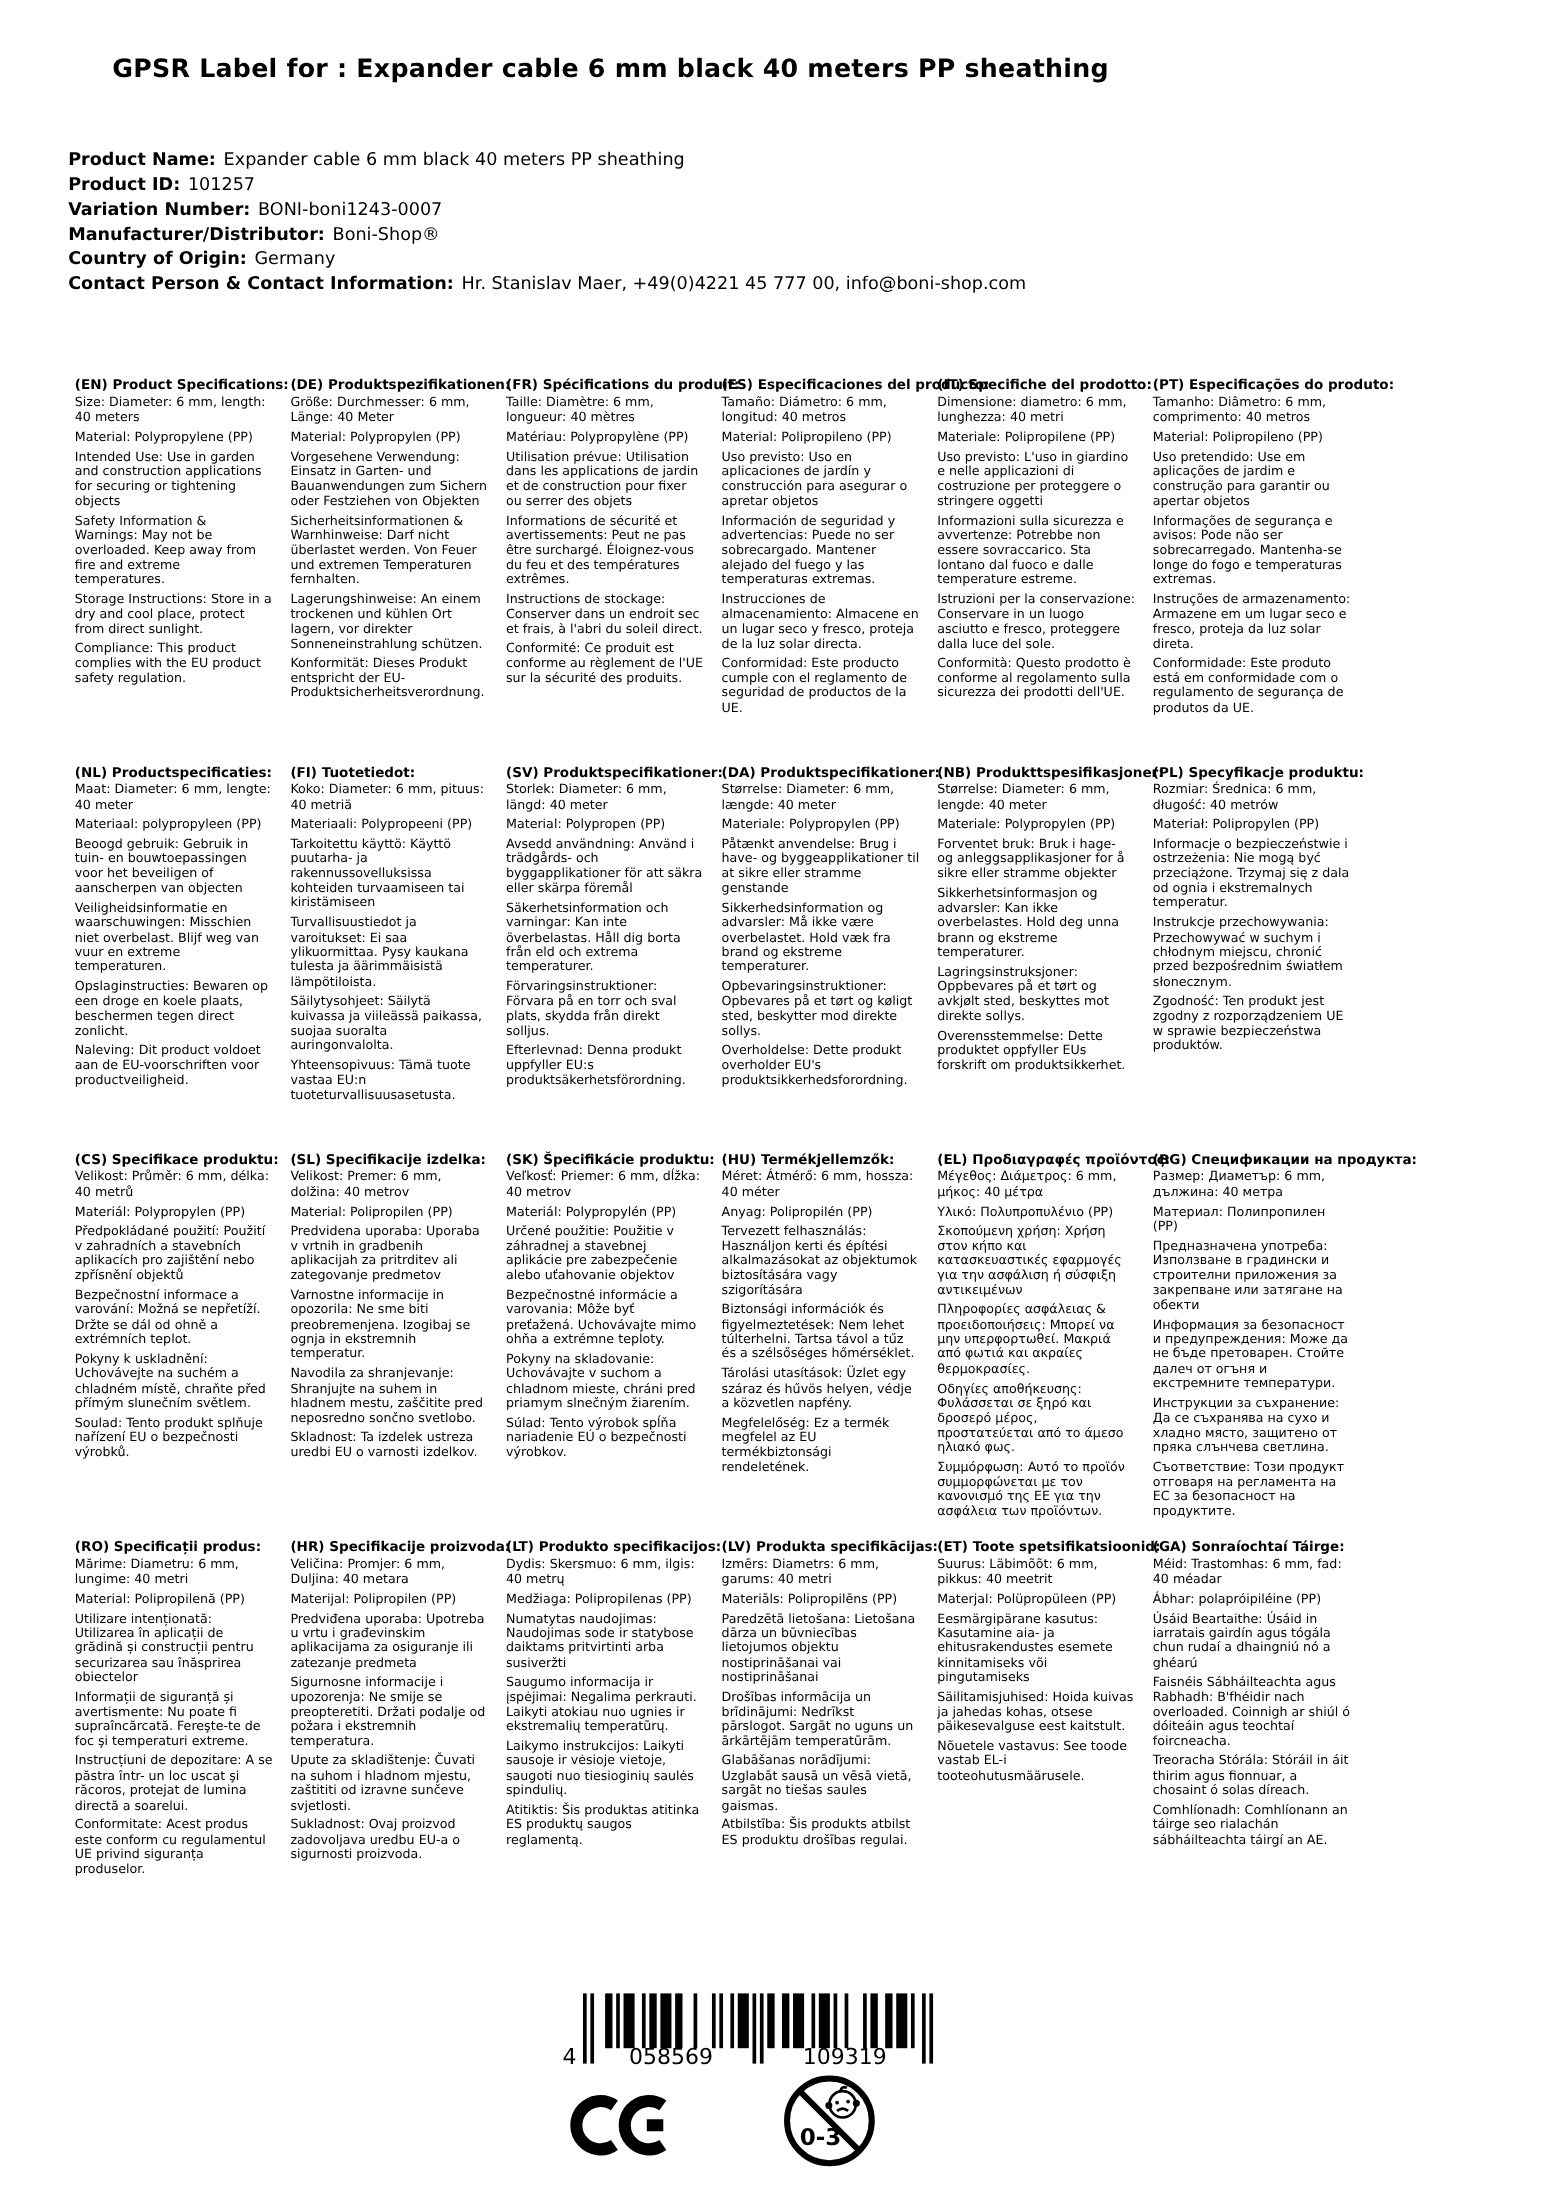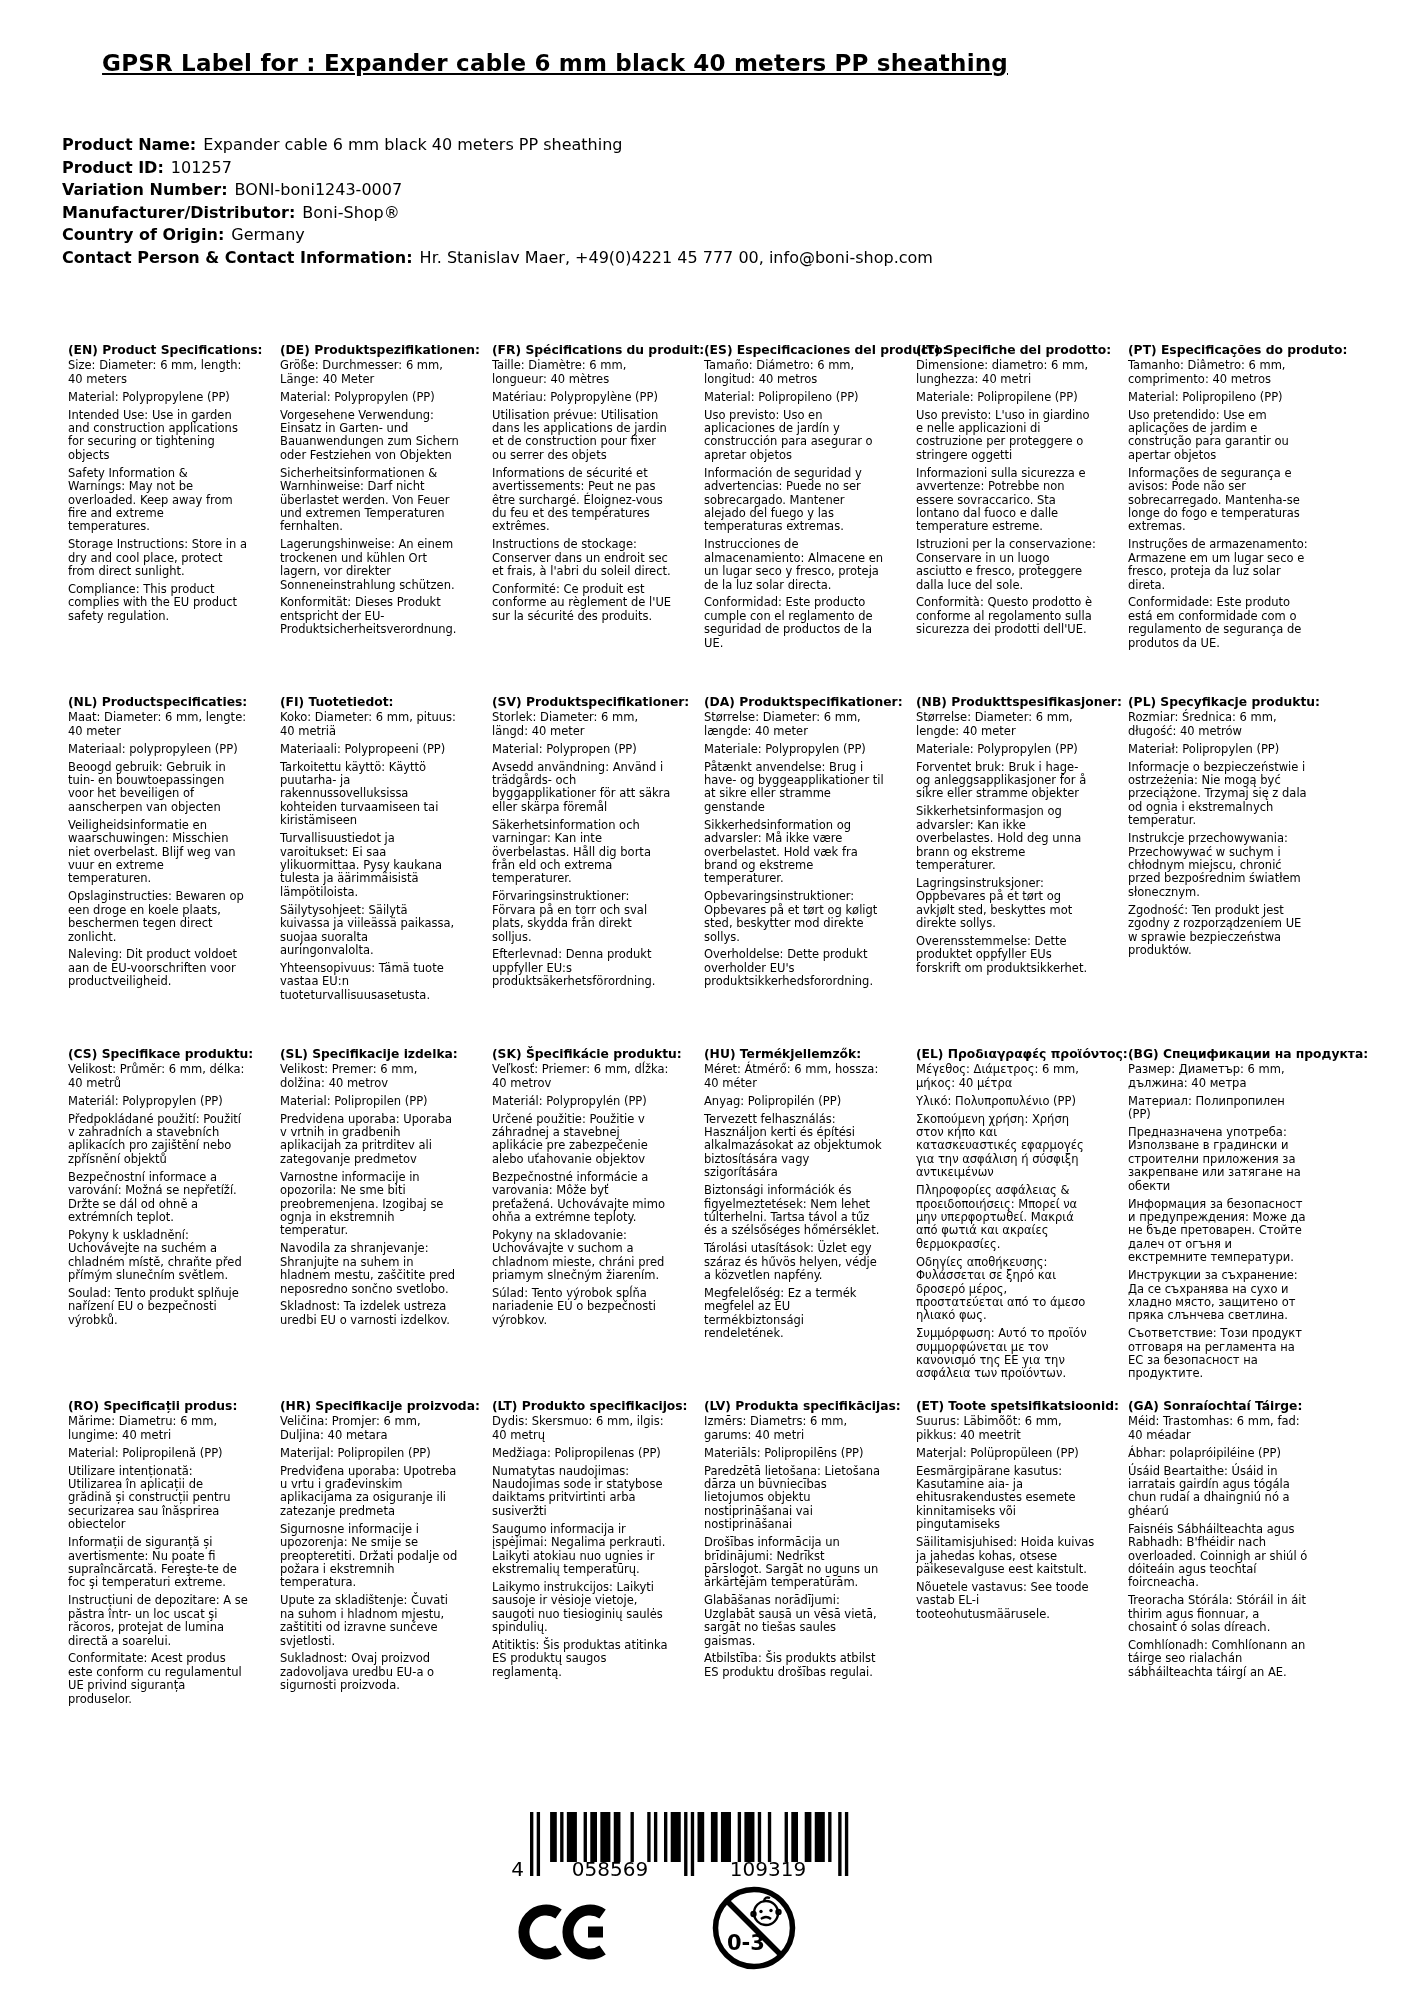--- a/index.html
+++ b/index.html
@@ -2,28 +2,28 @@
 <html><head>
 <meta charset="utf-8">
 <style>
   html,body{margin:0;padding:0;}
   body{
     width:1415px;height:2000px;position:relative;background:#ffffff;color:#000000;
     font-family:"DejaVu Sans","Liberation Sans",sans-serif;
   }
   .page-title{
     position:absolute;top:50px;left:0;width:1110px;text-align:center;
-    font-size:23px;font-weight:bold;margin:0;letter-spacing:.2px;text-decoration:underline;
+    font-size:23px;font-weight:bold;margin:0;letter-spacing:.2px;
   }
   .product-info{position:absolute;left:62px;top:122px;font-size:16px;line-height:22.6px;margin-top:12px;}
   .info-line .label{font-weight:bold;}
   .info-line .value{margin-left:7px;font-weight:normal;}
   .spec-grid{
     position:absolute;left:68px;top:344px;
-    display:grid;grid-template-columns:repeat(6,180px);column-gap:32px;
+    display:grid;grid-template-columns:repeat(6,180px);column-gap:16px;
     grid-auto-rows:minmax(352px,auto);
   }
   .spec-block{font-size:11.5px;line-height:13.4px;}
   .spec-title{font-weight:bold;font-size:12.3px;white-space:nowrap;margin:0 0 2px 0;}
   .spec-block p{margin:0 0 4.5px 0;}
   .barcode-svg{position:absolute;left:500px;top:1812px;}
   .barcode-digit{font-family:"DejaVu Sans","Liberation Sans",sans-serif;font-size:20px;}
   .ce-svg{position:absolute;left:518px;top:1896px;}
   .age-svg{position:absolute;left:712px;top:1886px;}
   .age-label{font-family:"DejaVu Sans","Liberation Sans",sans-serif;font-size:21px;font-weight:bold;}

